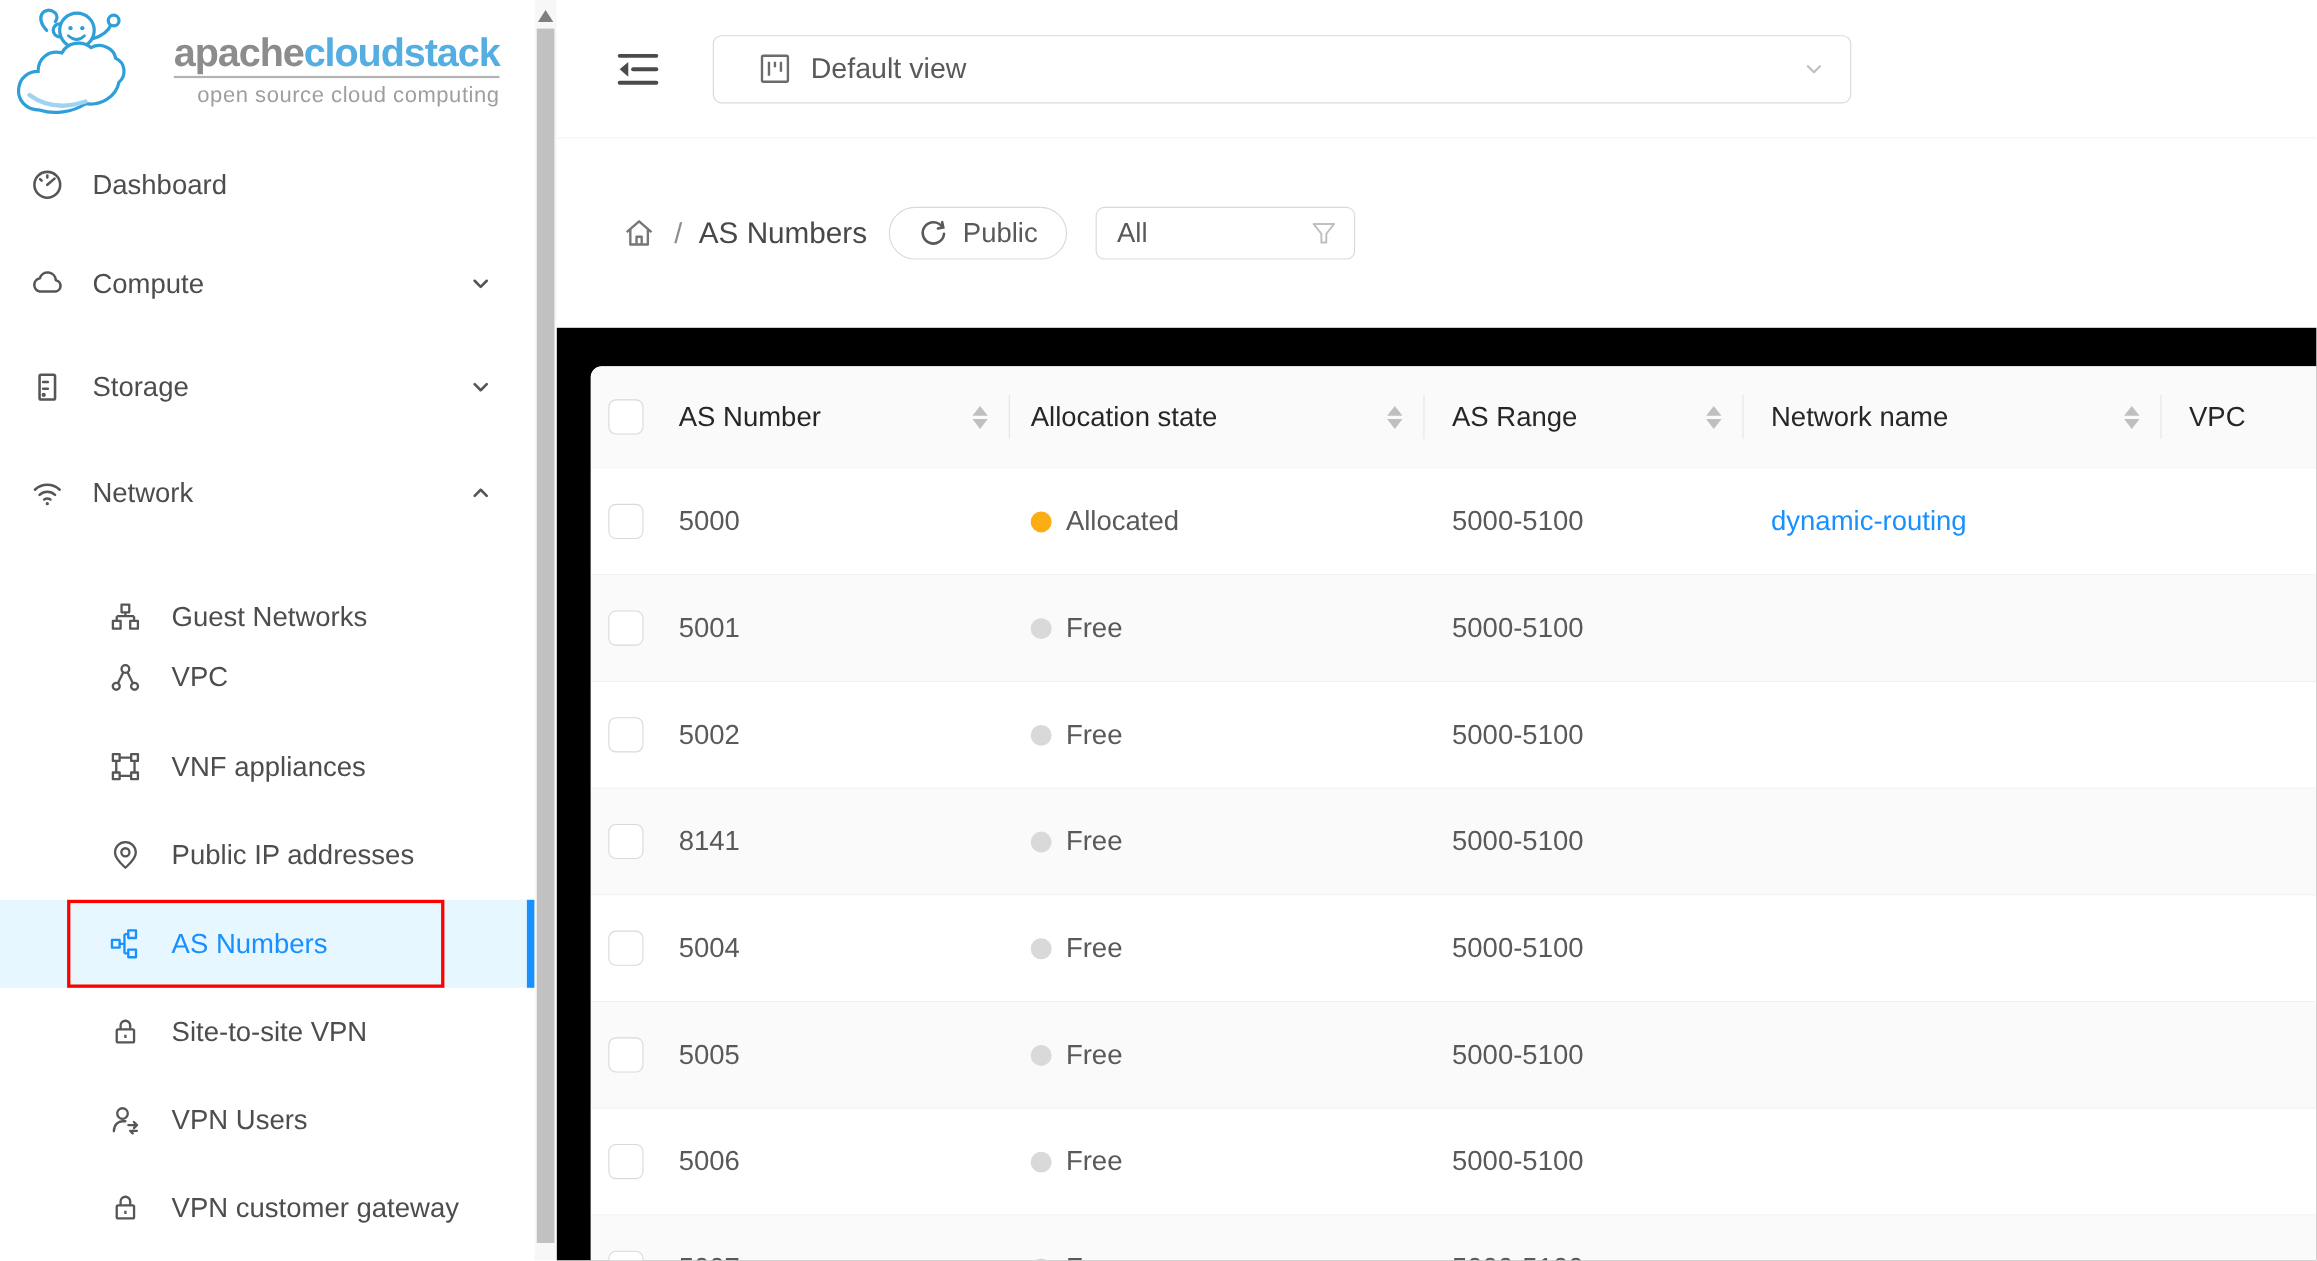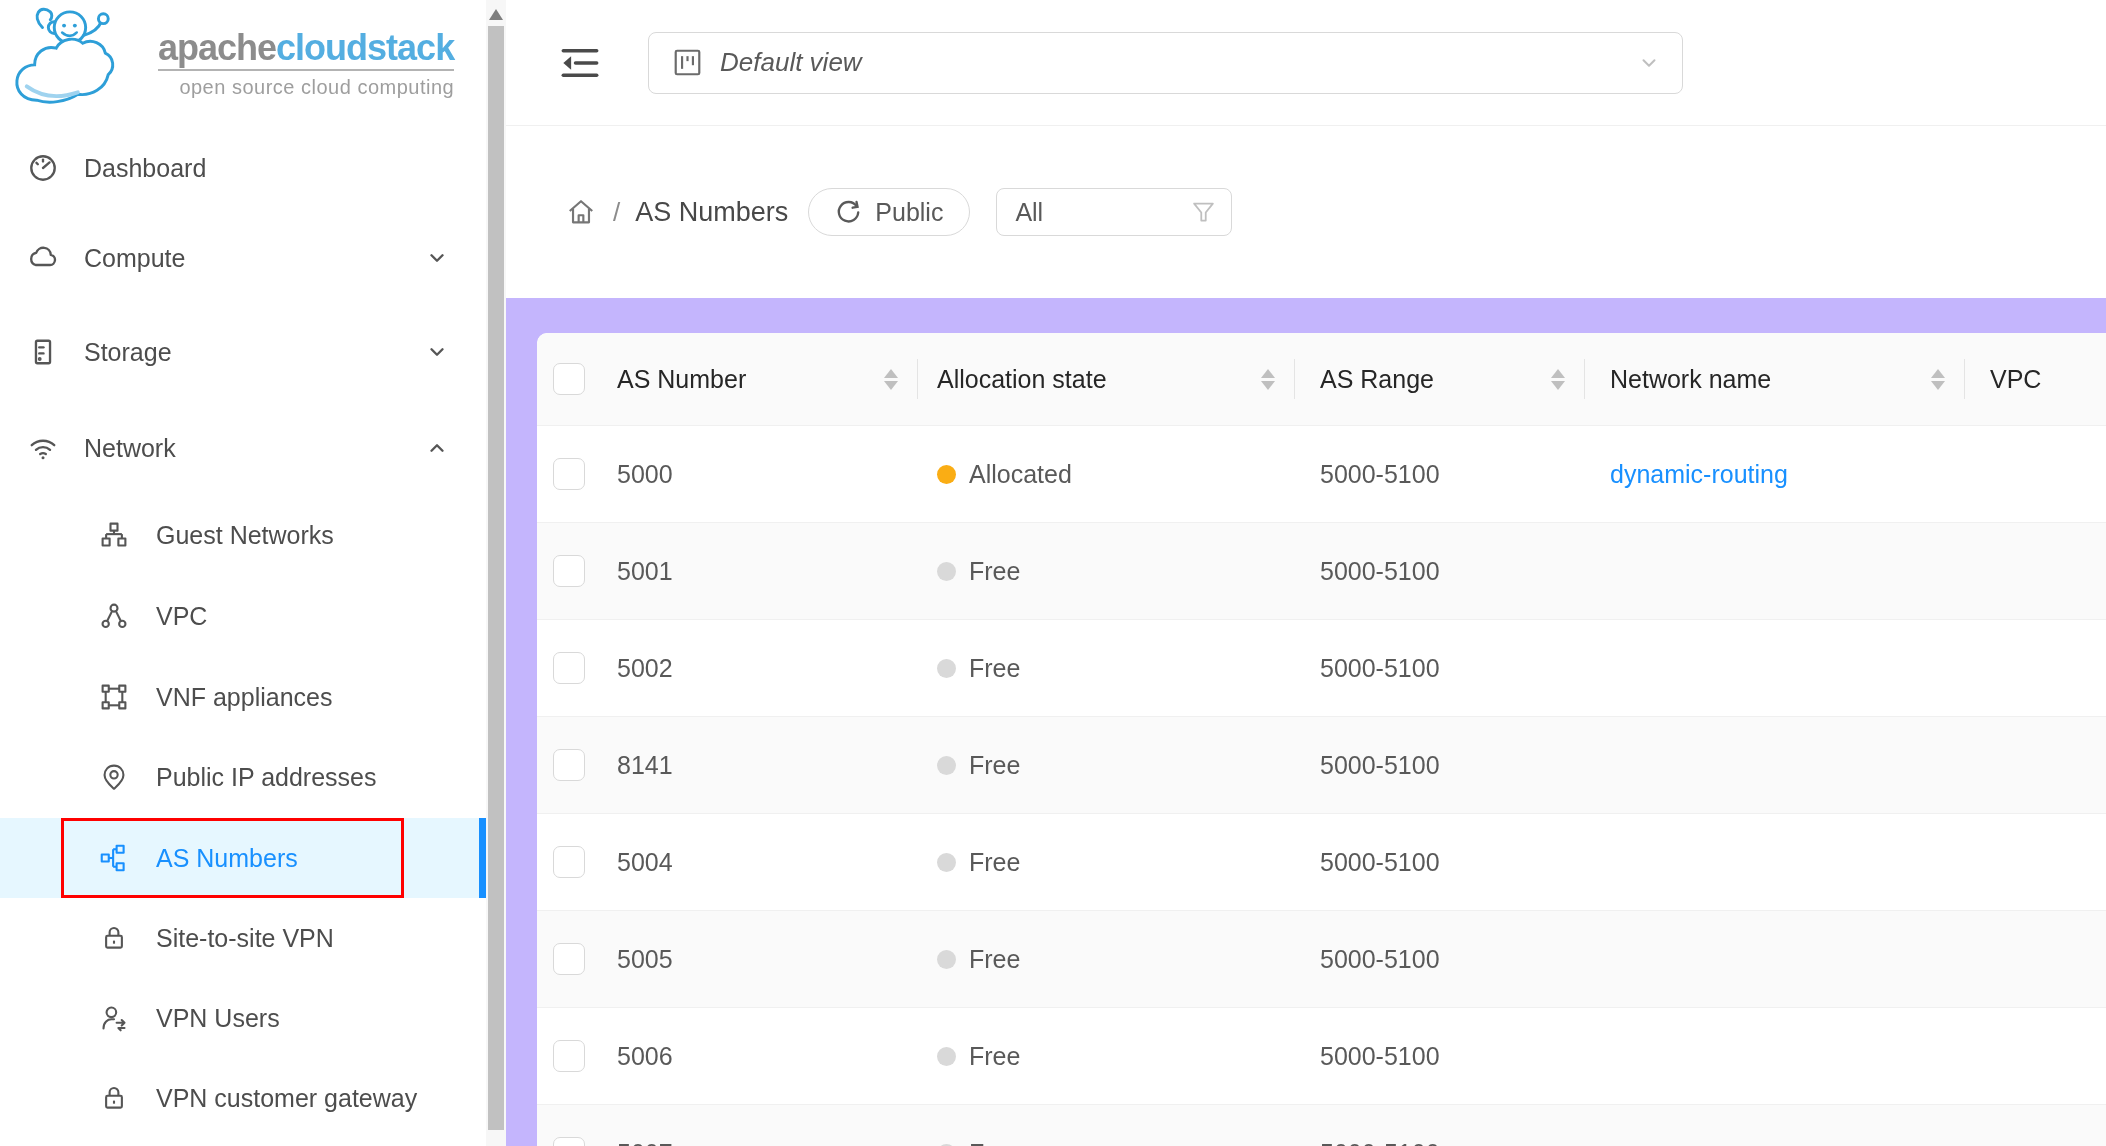--- a/index.html
+++ b/index.html
@@ -28,35 +28,35 @@
   .annot{position:absolute;left:61px;top:0;width:343px;height:100%;border:3px solid #ff0000;box-sizing:border-box;pointer-events:none;}
   
   .sb{position:absolute;left:486px;top:0;width:20px;height:1146px;background:#f7f7f7;z-index:3;}
   .sb-up{position:absolute;top:9px;left:3px;width:0;height:0;border-left:7px solid transparent;border-right:7px solid transparent;border-bottom:11px solid #7f7f7f;}
   .sb-thumb{position:absolute;top:26px;left:2px;width:16px;height:1104px;background:#c1c1c1;}
   
   .main{position:absolute;left:506px;top:0;width:1600px;height:1146px;}
   .hdr{height:126px;background:#fff;border-bottom:1px solid #f0f0f0;display:flex;align-items:center;box-sizing:border-box;}
   .fold{margin-left:54px;background:none;border:none;padding:0;width:44px;height:44px;cursor:pointer;}
   .view-select{margin-left:44px;width:1035px;height:62px;border:1.5px solid #d9d9d9;border-radius:8px;
-      display:flex;align-items:center;padding:0 22px 0 24px;box-sizing:border-box;
-      color:#595959;font-size:26px;cursor:pointer;background:#fff;font-style:italic;}
+      display:flex;align-items:center;padding:0 22px 0 41px;box-sizing:border-box;
+      color:#595959;font-size:26px;cursor:pointer;background:#fff;}
   .view-select .vs-ic{margin-right:18px;flex:none;}
   .view-select .vs-chev{margin-left:auto;flex:none;}
   
   .crumb{height:172px;background:#fff;display:flex;align-items:center;padding-left:60px;box-sizing:border-box;}
   .bc-sep{margin:0 15px 0 17px;color:#8c8c8c;font-size:26px;}
   .bc-cur{color:#484848;font-size:27px;}
   .refresh{margin-left:20px;height:48px;border-radius:24px;border:1.5px solid #d9d9d9;background:#fff;
       display:flex;align-items:center;padding:0 26px;font-size:25px;color:#595959;gap:13px;cursor:pointer;}
   .filter{margin-left:26px;width:236px;height:48px;border:1.5px solid #d9d9d9;border-radius:8px;background:#fff;
       display:flex;align-items:center;padding:0 15px 0 18px;box-sizing:border-box;font-size:25px;color:#595959;cursor:pointer;}
   .filter .fn{margin-left:auto;flex:none;}
   
-  .content{height:848px;background:#c4b5fd;padding:35px 0 0 31px;box-sizing:border-box;}
+  .content{height:848px;background:#000000;padding:35px 0 0 31px;box-sizing:border-box;}
   .card{background:#fff;border-radius:10px 0 0 0;width:1569px;height:813px;overflow:hidden;}
   .thead{display:flex;height:92px;background:#fafafa;border-bottom:1px solid #f0f0f0;align-items:center;border-radius:10px 0 0 0;}
   .th{font-size:25px;font-weight:500;color:#262626;display:flex;align-items:center;height:100%;box-sizing:border-box;position:relative;}
   .c0{width:64px;justify-content:center;flex:none;}
   .c1{width:317px;padding:0 20px 0 16px;flex:none;}
   .c2{width:377px;padding:0 20px 0 19px;flex:none;}
   .c3{width:290px;padding:0 20px 0 25px;flex:none;}
   .c4{width:380px;padding:0 20px 0 25px;flex:none;}
   .c5{flex:1;padding-left:25px;}
   .th.c1,.th.c2,.th.c3,.th.c4{justify-content:space-between;}
@@ -136,21 +136,21 @@
       <path d="M8.5 18 a11 11 0 0 1 15 0"></path>
       <path d="M13 22.5 a5.5 5.5 0 0 1 6 0"></path>
       <circle cx="16" cy="26.5" r="1.6" fill="#565656" stroke="none"></circle>
     </svg>
     <span>Network</span>
     <svg class="chev" width="22" height="22" viewBox="0 0 24 24" fill="none" stroke="#565656" stroke-width="2.6" stroke-linecap="round" stroke-linejoin="round">
         <polyline points="6,15 12,9 18,15"></polyline>
       </svg>
   </div>
 
-  <div class="mi sub" style="top:495px">
+  <div class="mi sub" style="top:521px">
     <svg class="ic" width="28" height="28" viewBox="0 0 32 32" fill="none" stroke="#565656" stroke-width="2.4" stroke-linejoin="round">
       <rect x="12" y="3" width="8" height="8"></rect>
       <line x1="16" y1="11" x2="16" y2="15"></line>
       <line x1="7" y1="15" x2="25" y2="15"></line>
       <line x1="7" y1="15" x2="7" y2="20"></line>
       <line x1="25" y1="15" x2="25" y2="20"></line>
       <rect x="3" y="20" width="8" height="8"></rect>
       <rect x="21" y="20" width="8" height="8"></rect>
     </svg>
     <span>Guest Networks</span>

